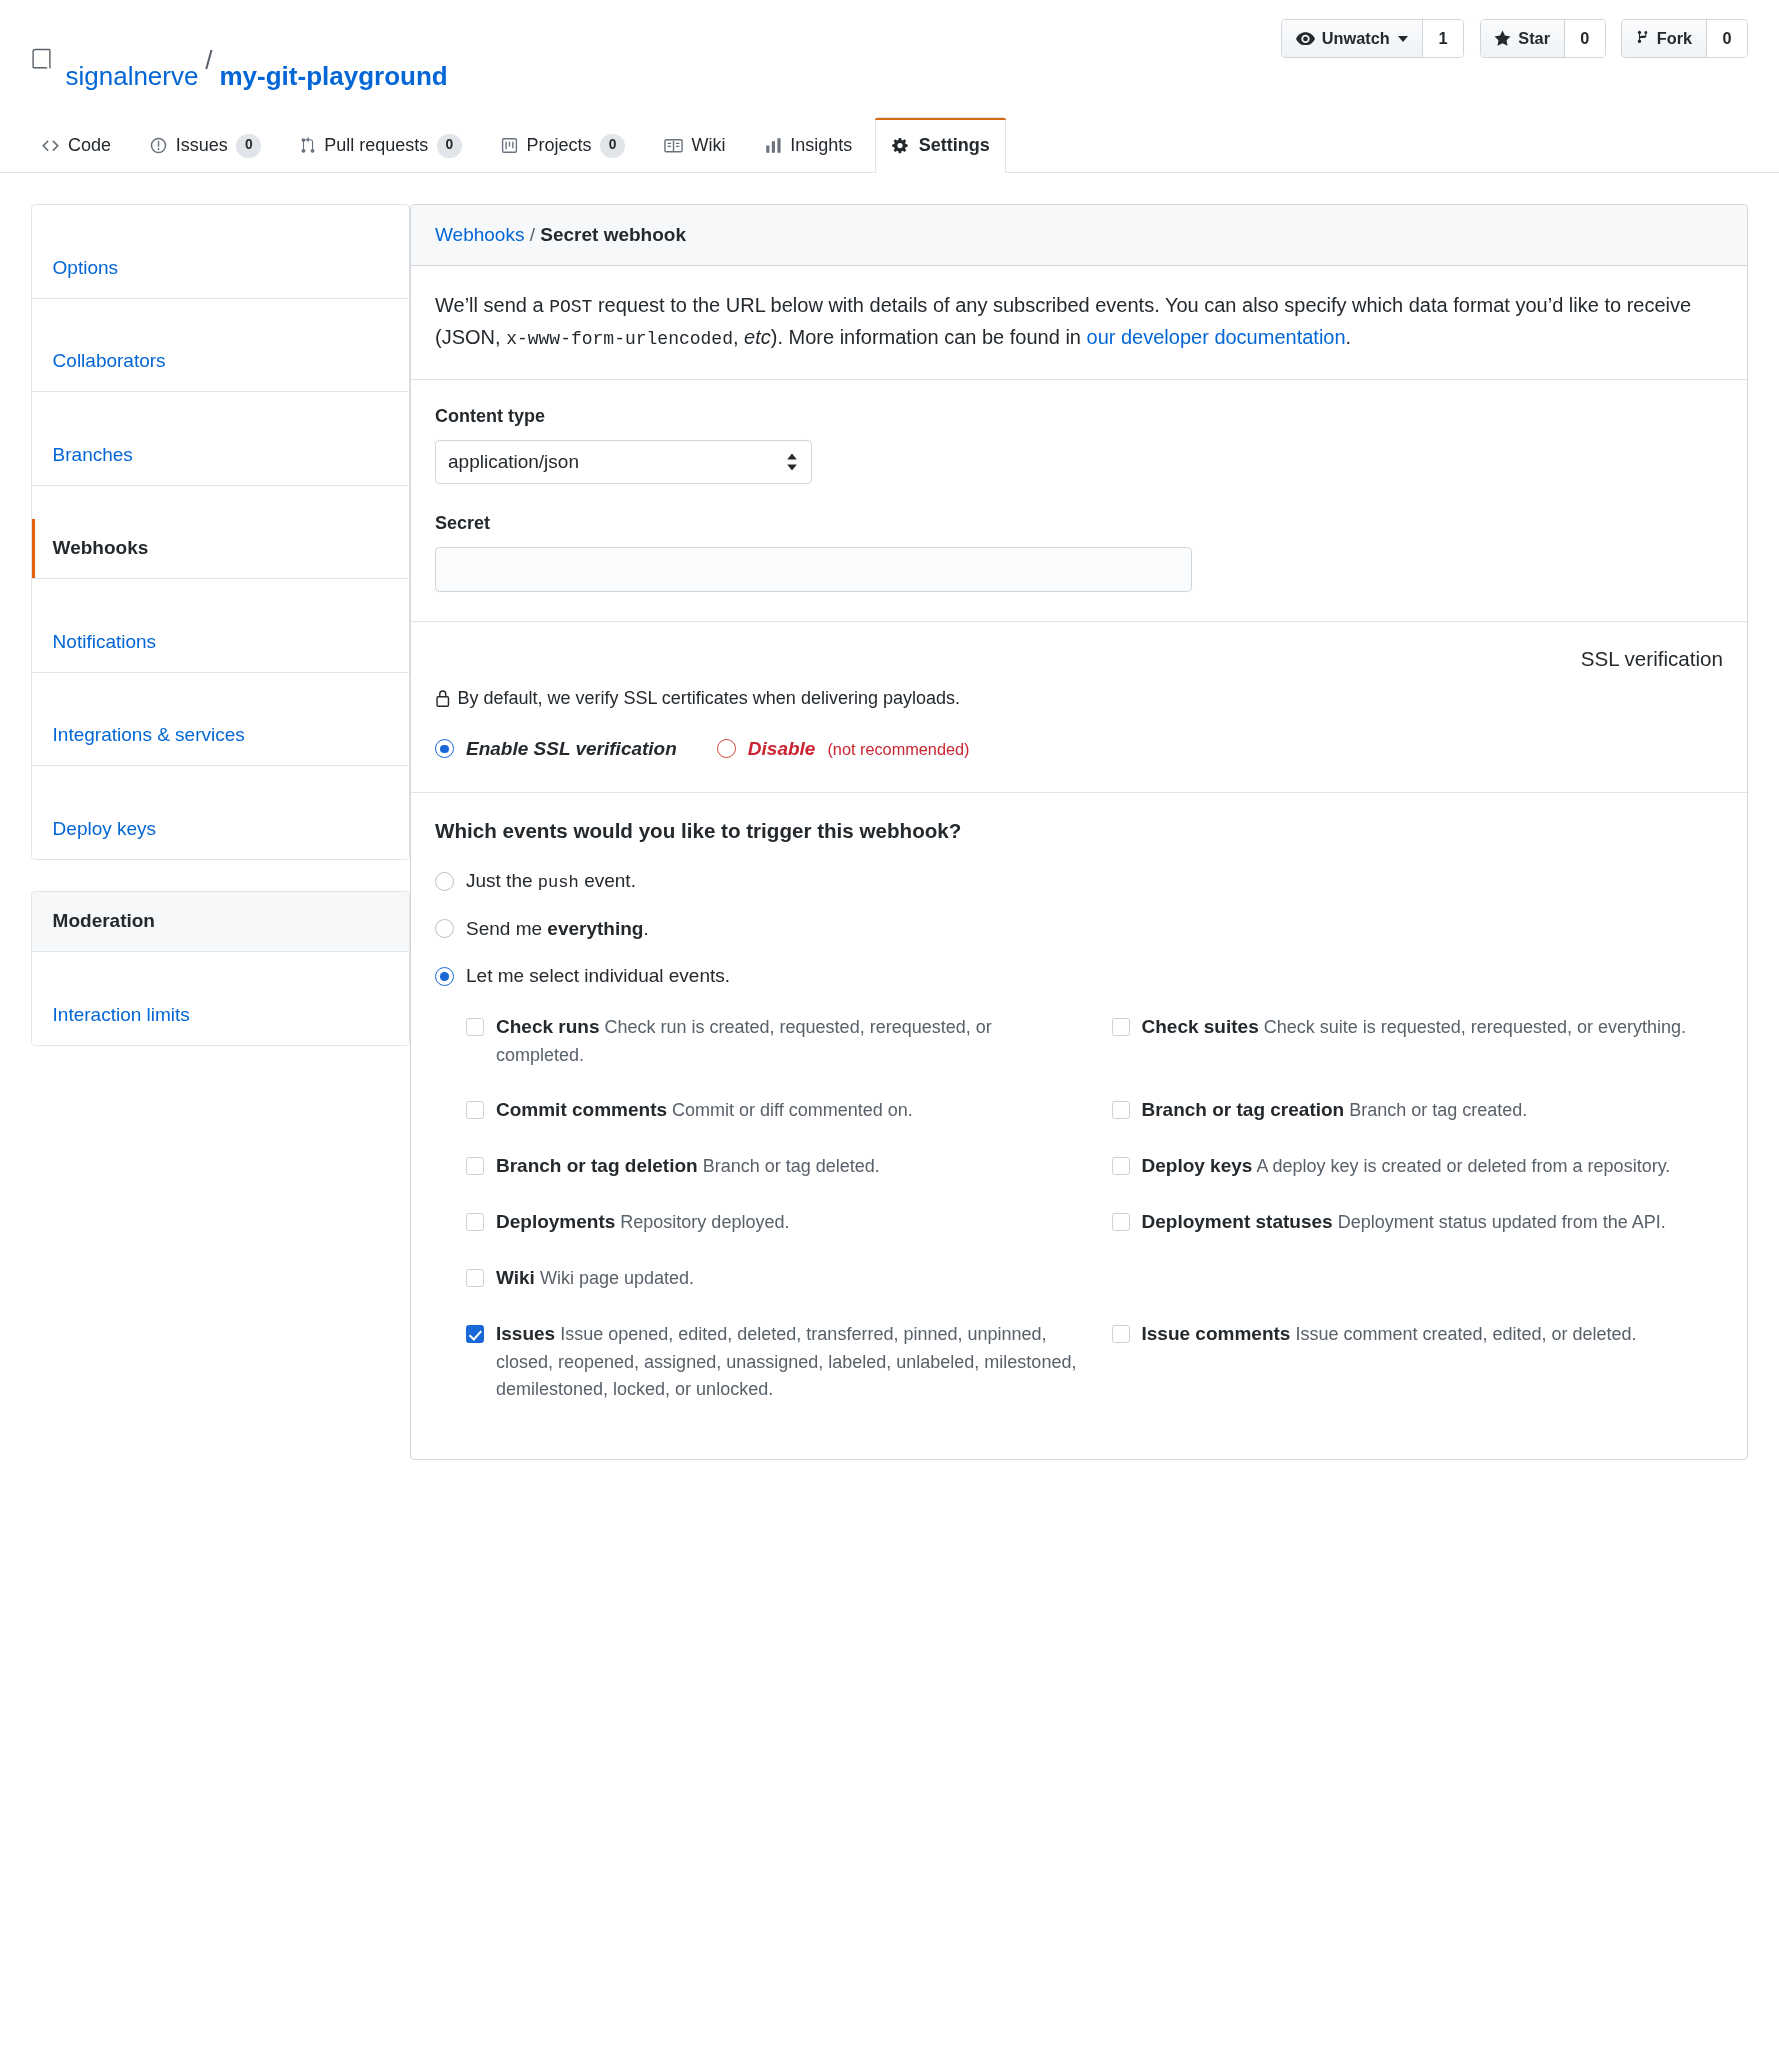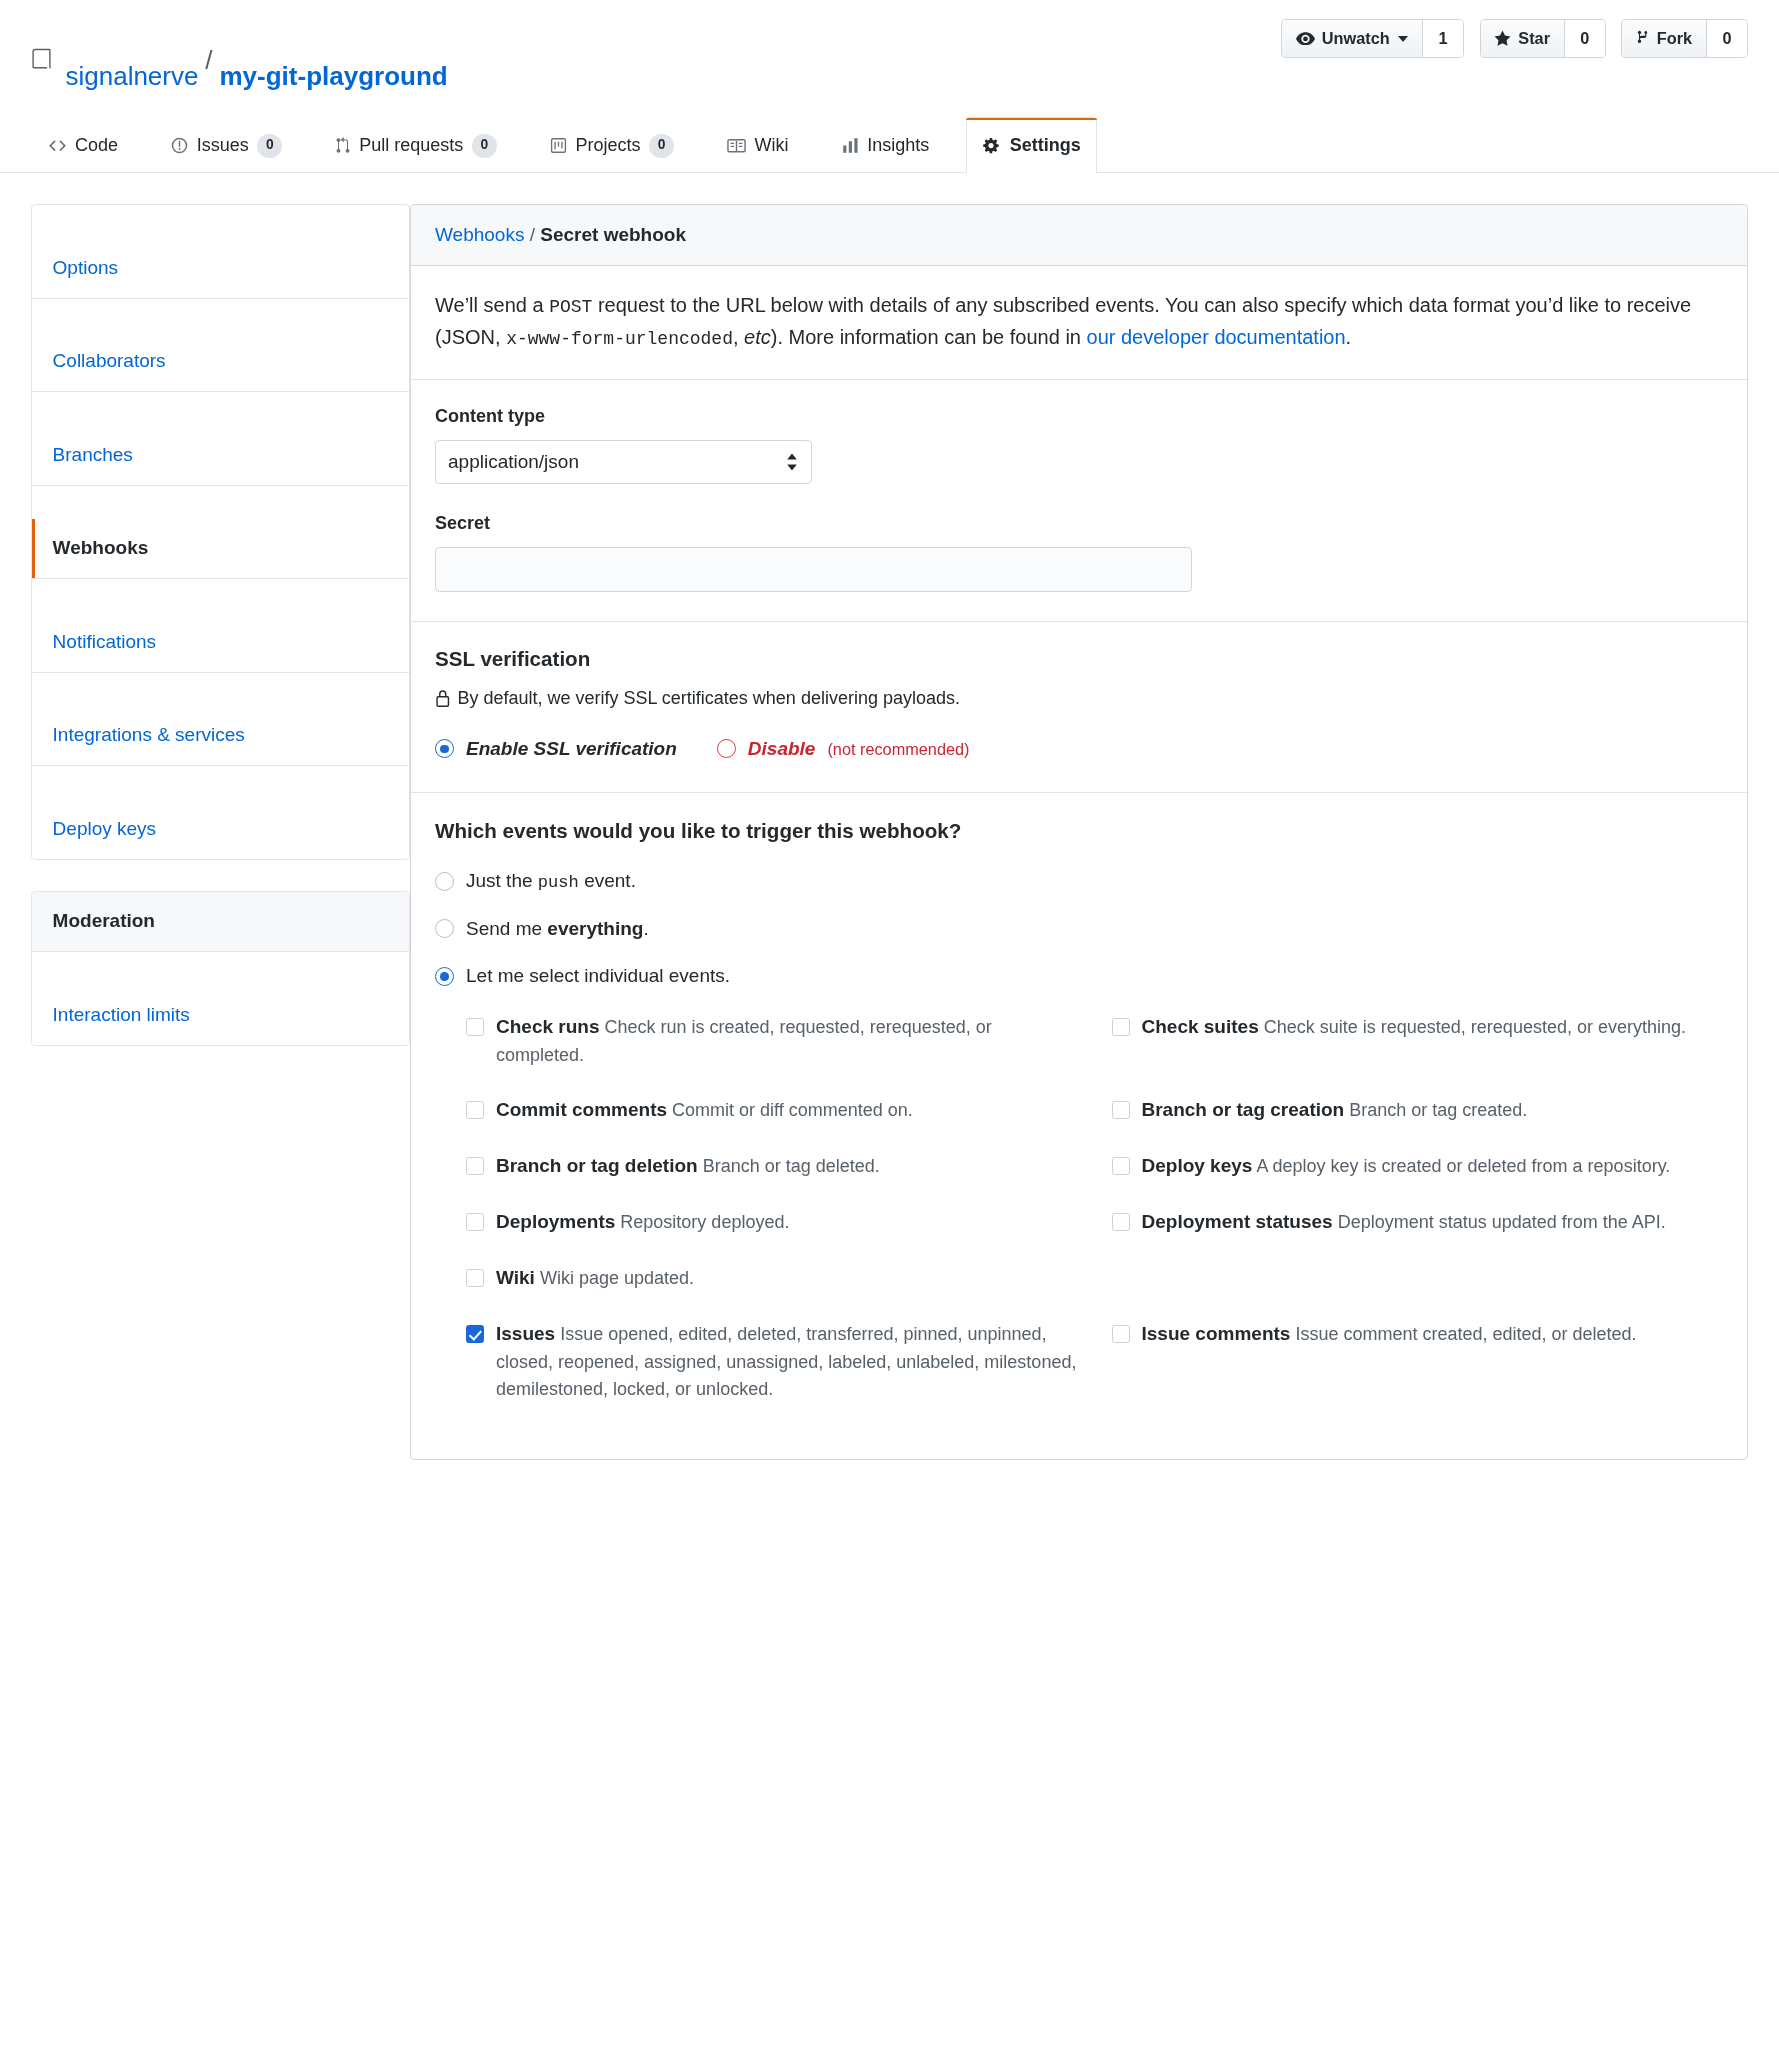--- a/index.html
+++ b/index.html
@@ -80,24 +80,24 @@
     border-left: 5.2px solid transparent;
     border-right: 5.2px solid transparent;
     border-top: 6px solid #24292e;
     display: inline-block;
     margin-left: 1.7px;
   }
 
   
   .nav-tabs {
     margin-top: 20.6px;
-    padding: 0 31px;
+    padding: 0 24px;
     display: flex;
     align-items: center;
-    gap: 20px;
+    gap: 6px;
     border-bottom: 0.9px solid #e1e4e8;
   }
   .tab {
     display: flex;
     align-items: center;
     gap: 8.6px;
     padding: 13.8px 15.5px;
     font-size: 18px;
     color: #24292e;
     border: 0.9px solid transparent;
@@ -252,22 +252,23 @@
     color: #24292e;
     font-size: 12px;
     line-height: 1;
     display: flex;
     flex-direction: column;
     gap: 2.6px;
   }
 
   h3.section {
     font-size: 20.6px;
-    font-weight: bold;
+    font-weight: normal;
     margin: 0 0 10.3px 0;
+    text-align: right;
   }
   .muted-line {
     display: flex;
     align-items: center;
     gap: 6.9px;
     color: #24292e;
     font-size: 18px;
     margin-bottom: 22.4px;
   }
 

